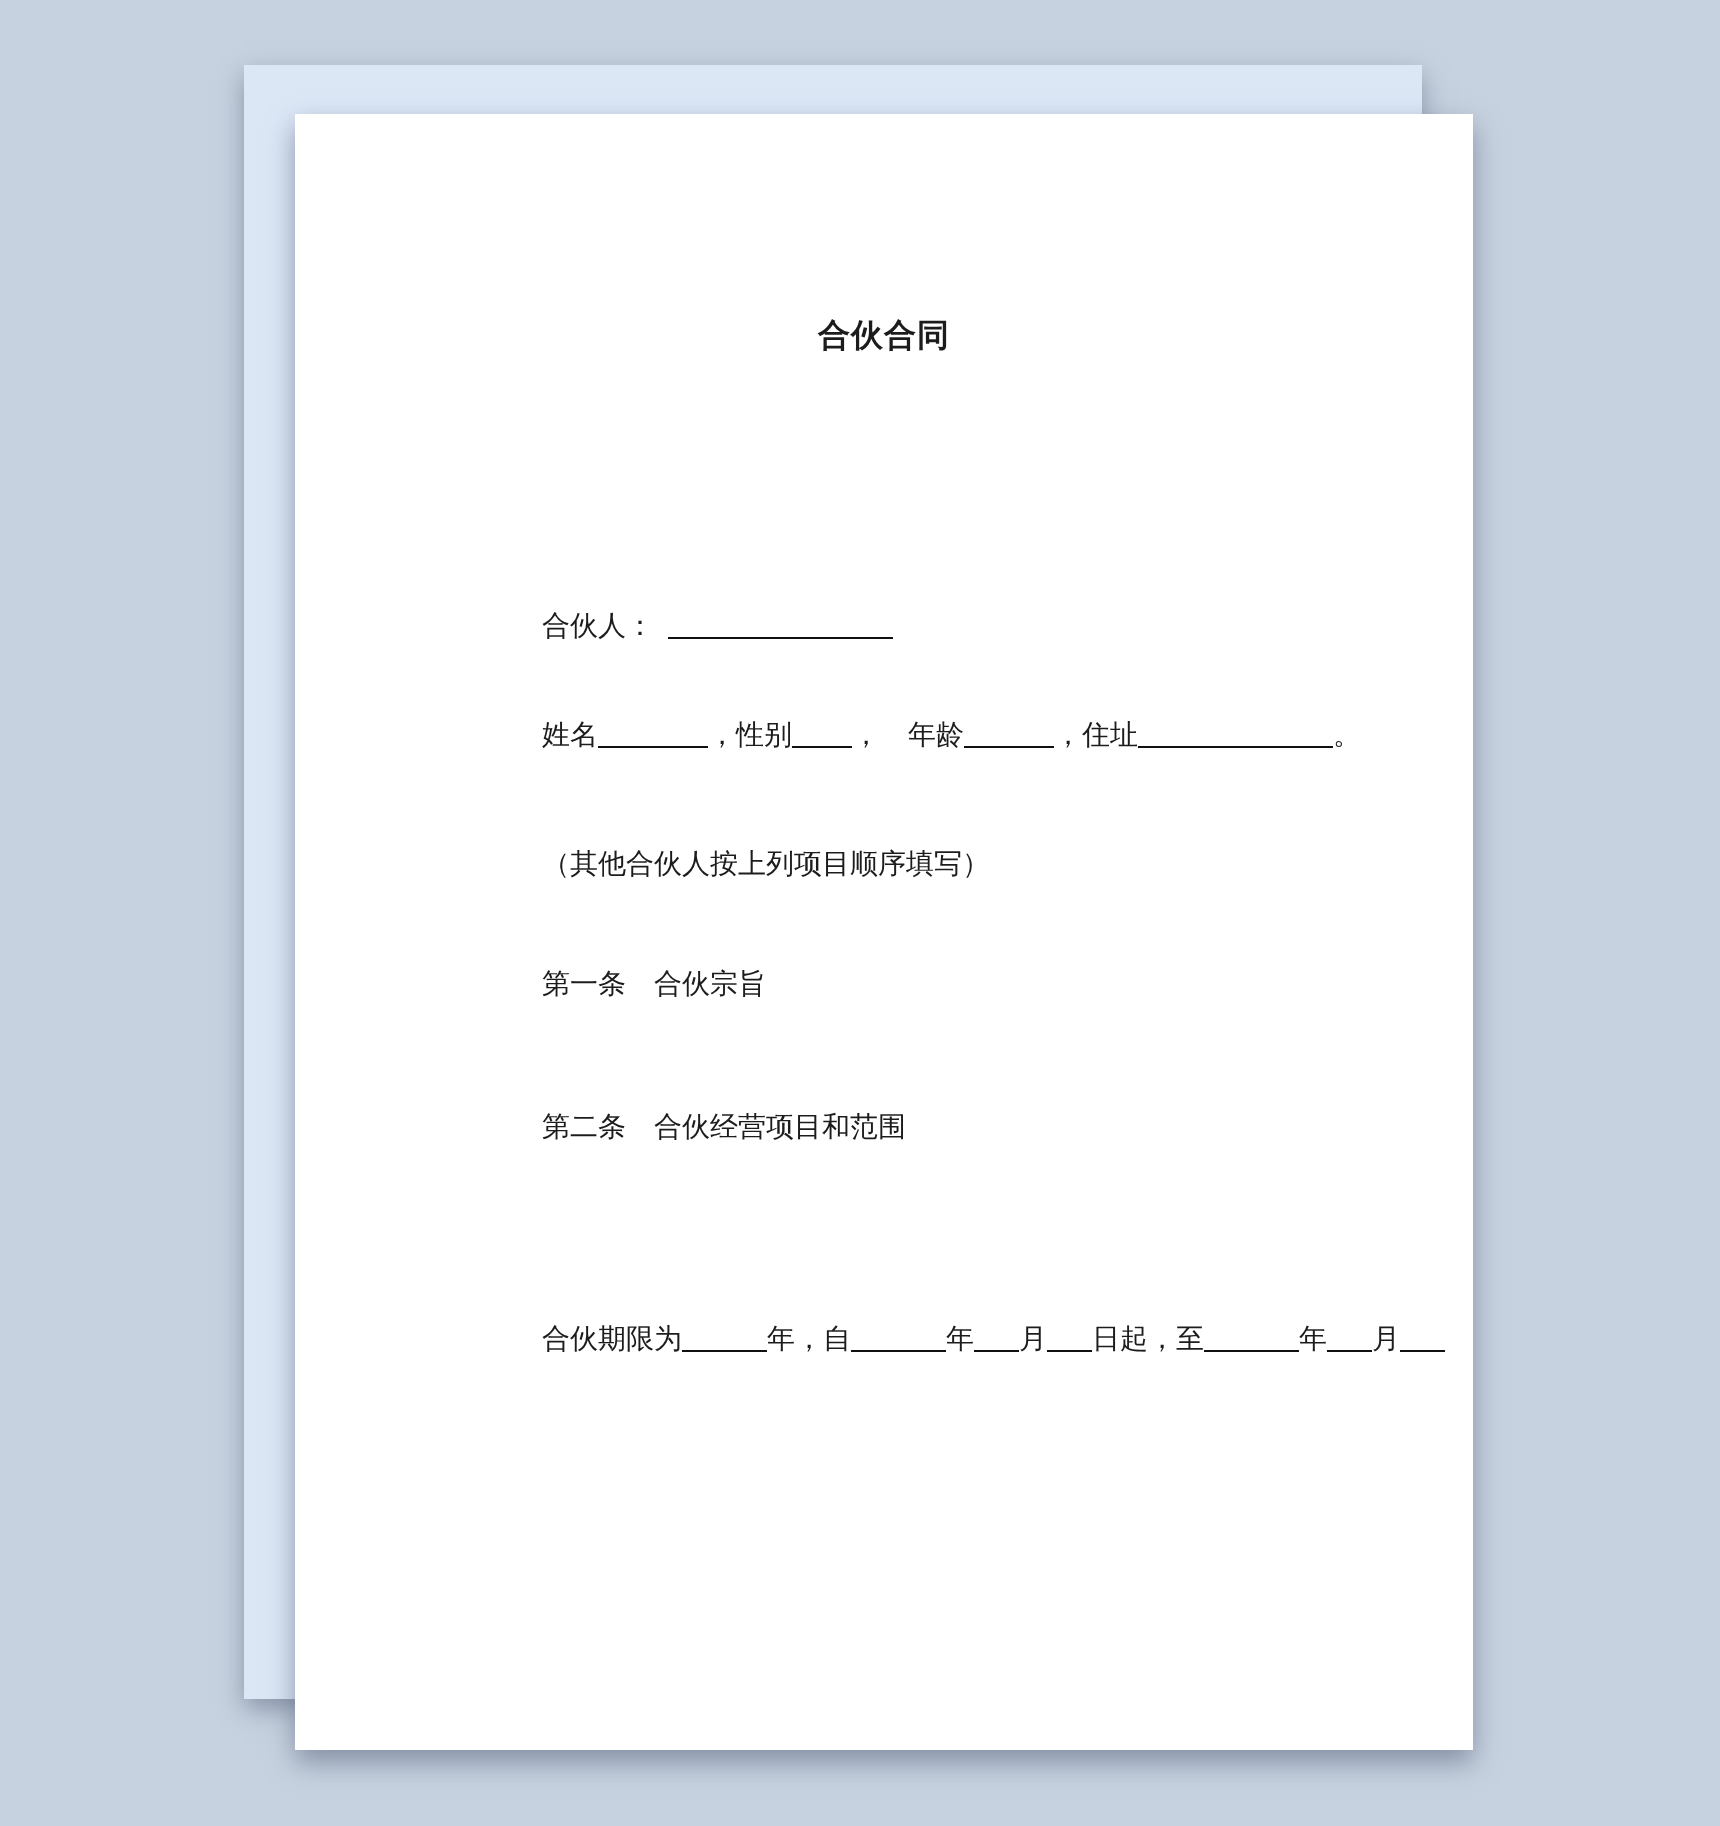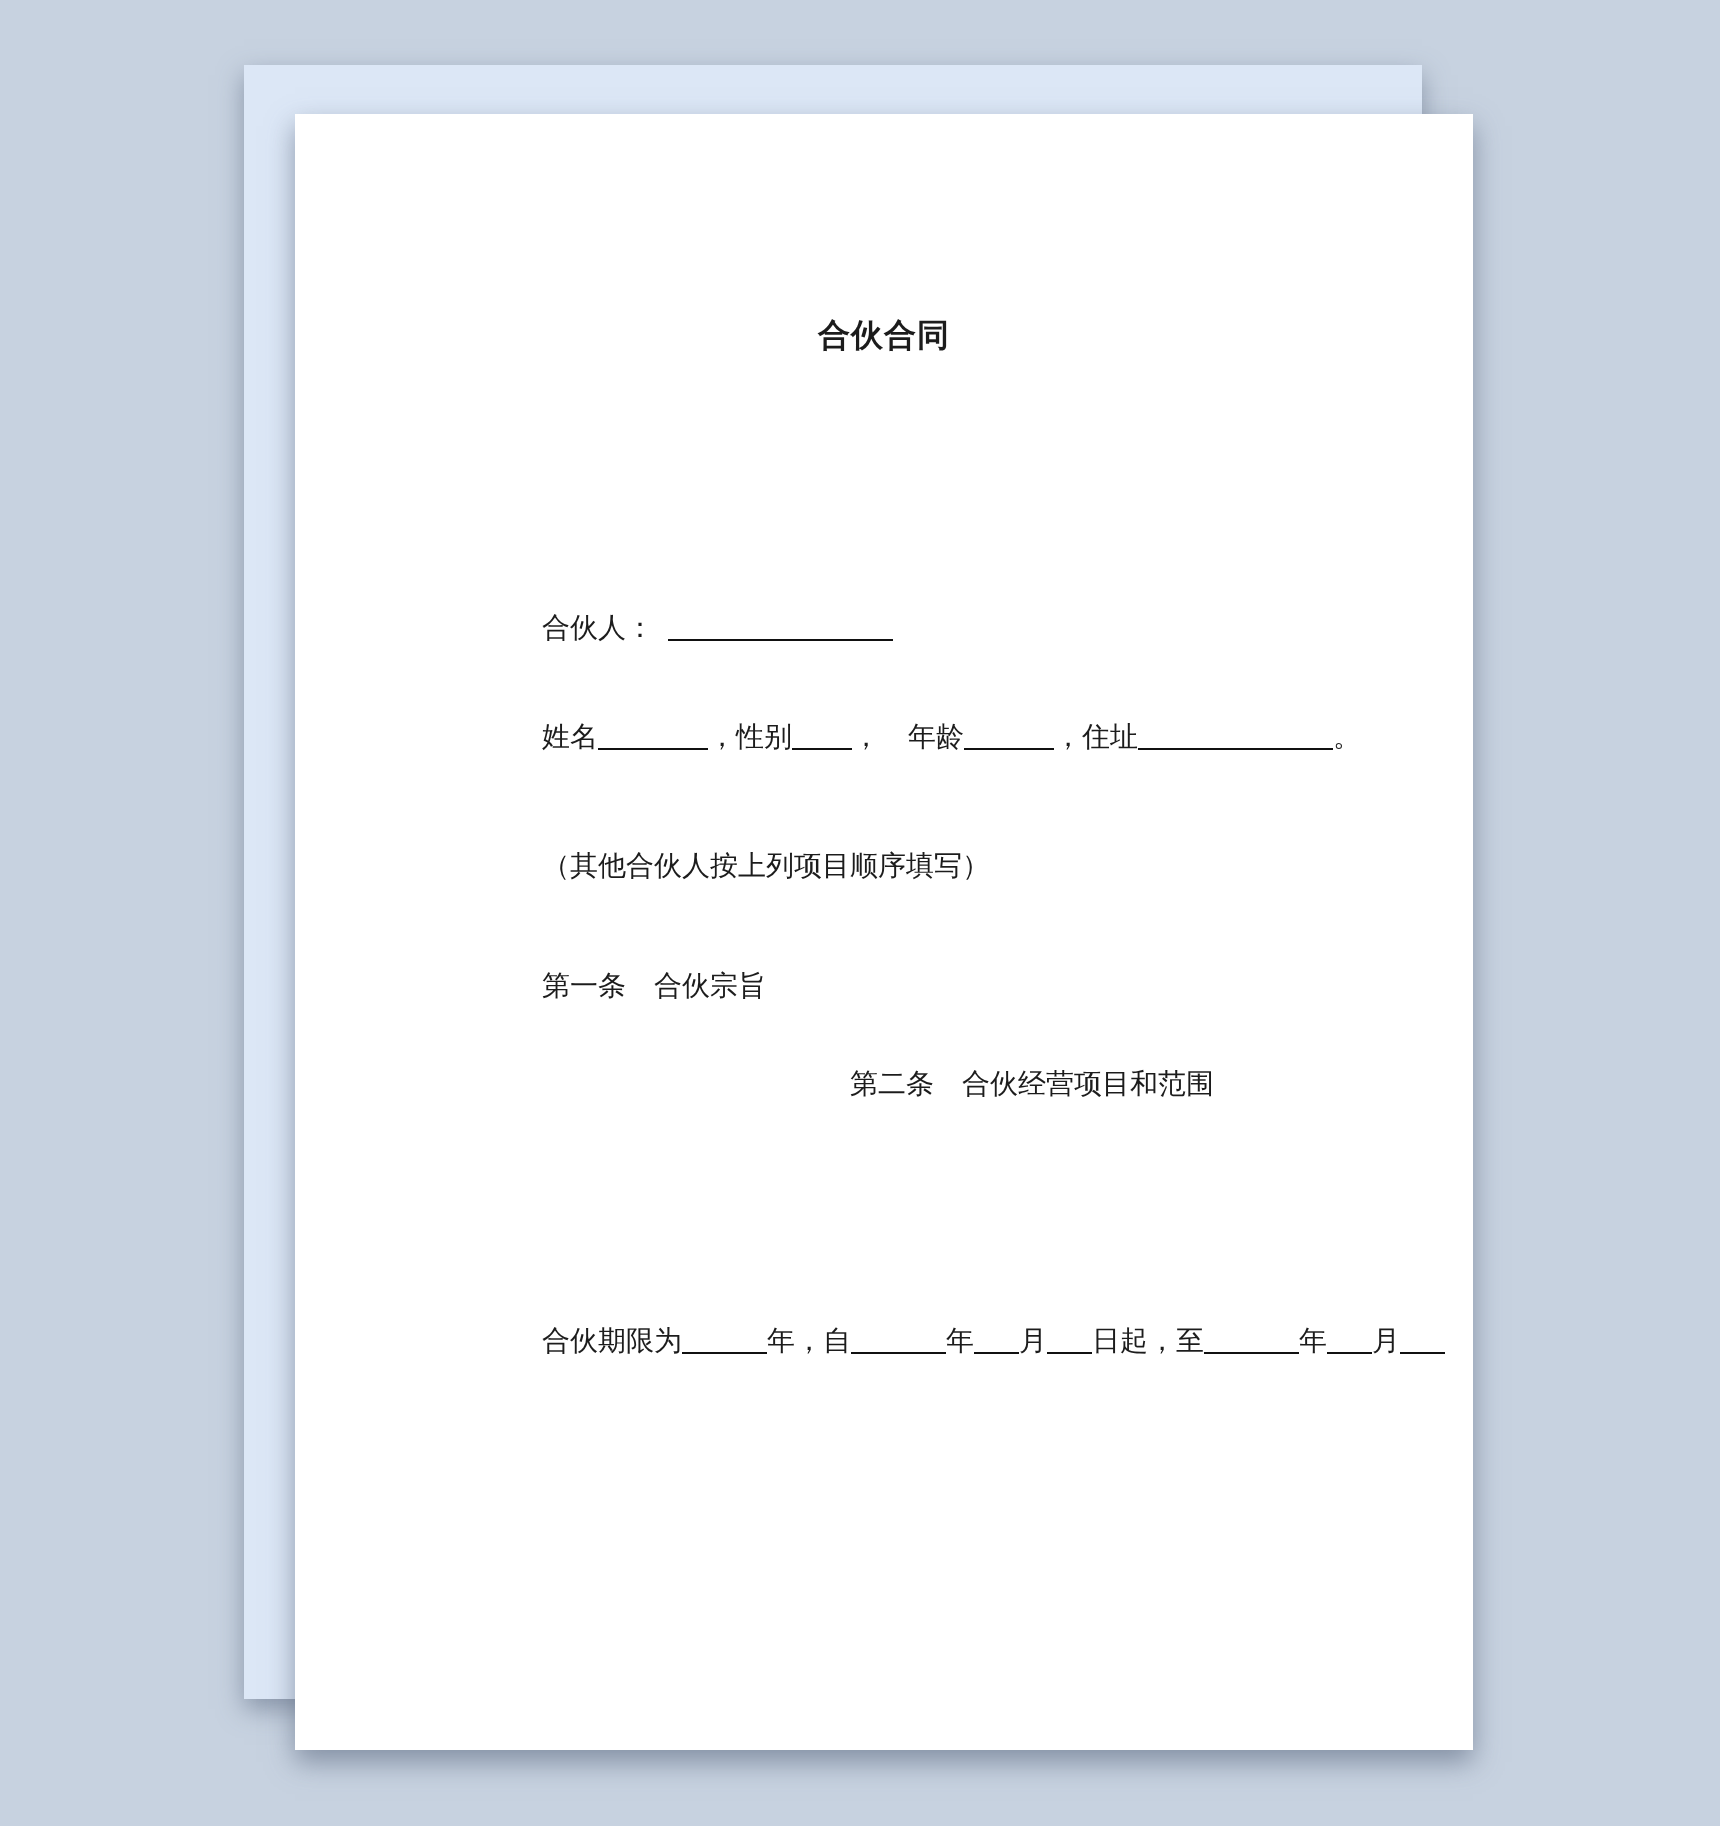--- a/index.html
+++ b/index.html
@@ -51,21 +51,21 @@
   }
   .line{
     position:absolute;
     left:208px;
     width:980px;
     white-space:nowrap;
     font-size:28px;
     line-height:56px;
     color:var(--text);
   }
-  .line.indent{padding-left:39px;}
+  .line.indent{padding-left:39px;font-family:Liberation Mono, monospace;}
   .run{display:inline;}
   .blank{
     display:inline-block;
     height:2px;
     border-bottom:2px solid var(--ul);
     vertical-align:-4px;
   }
   .space{display:inline-block;height:1px;}
 </style>
 </head>
@@ -73,16 +73,16 @@
 
 <div class="page-back"></div>
 
 <div class="page-front">
   <div class="doc-title">合伙合同</div>
   <div class="doc-body">
       <div class="line indent" style="top: 486px;"><span class="run">合伙人：</span><span class="space" style="width: 14px;"></span><span class="blank" style="width: 225px;"></span></div>
       <div class="line indent" style="top: 595px;"><span class="run">姓名</span><span class="blank" style="width: 110px;"></span><span class="run">，性别</span><span class="blank" style="width: 60px;"></span><span class="run">，</span><span class="space" style="width: 28px;"></span><span class="run">年龄</span><span class="blank" style="width: 90px;"></span><span class="run">，住址</span><span class="blank" style="width: 195px;"></span><span class="run">。</span></div>
       <div class="line indent" style="top: 724px;"><span class="run">（其他合伙人按上列项目顺序填写）</span></div>
       <div class="line indent" style="top: 844px;"><span class="run">第一条　合伙宗旨</span></div>
-      <div class="line indent" style="top: 942px; text-align: center;"><span class="run">第二条　合伙经营项目和范围</span></div>
+      <div class="line indent" style="top: 987px;"><span class="run">第二条　合伙经营项目和范围</span></div>
       <div class="line indent" style="top: 1199px;"><span class="run">合伙期限为</span><span class="blank" style="width: 85px;"></span><span class="run">年，自</span><span class="blank" style="width: 95px;"></span><span class="run">年</span><span class="blank" style="width: 45px;"></span><span class="run">月</span><span class="blank" style="width: 45px;"></span><span class="run">日起，至</span><span class="blank" style="width: 95px;"></span><span class="run">年</span><span class="blank" style="width: 45px;"></span><span class="run">月</span><span class="blank" style="width: 45px;"></span></div>
     </div>
 </div>
 
 </body></html>

